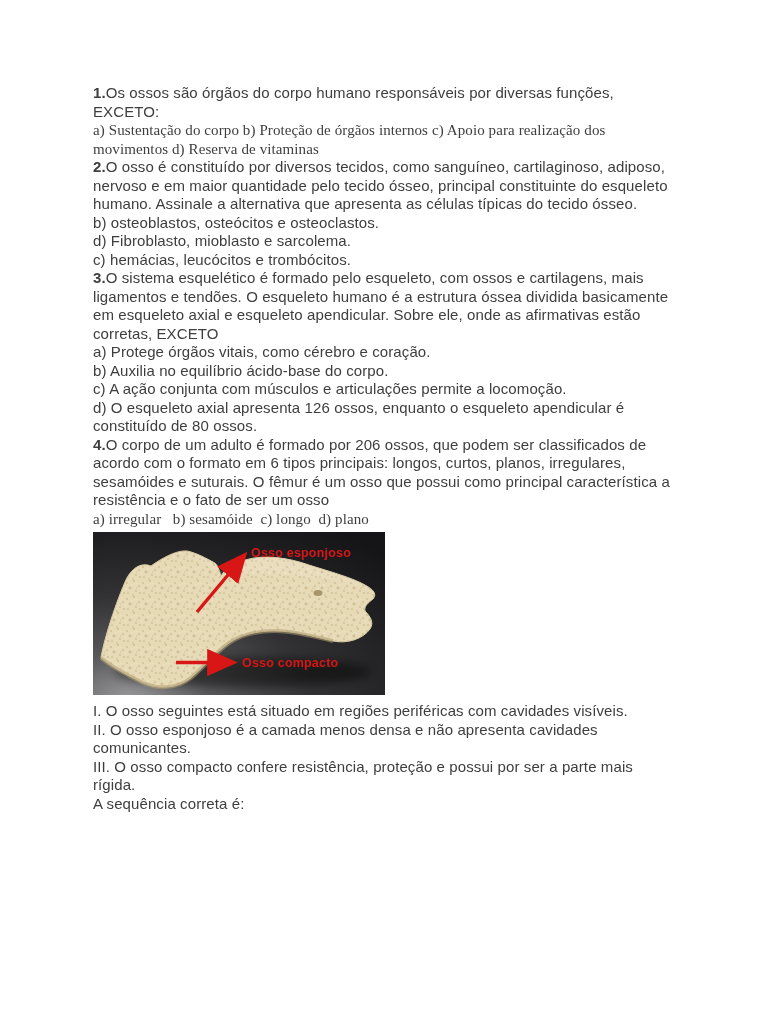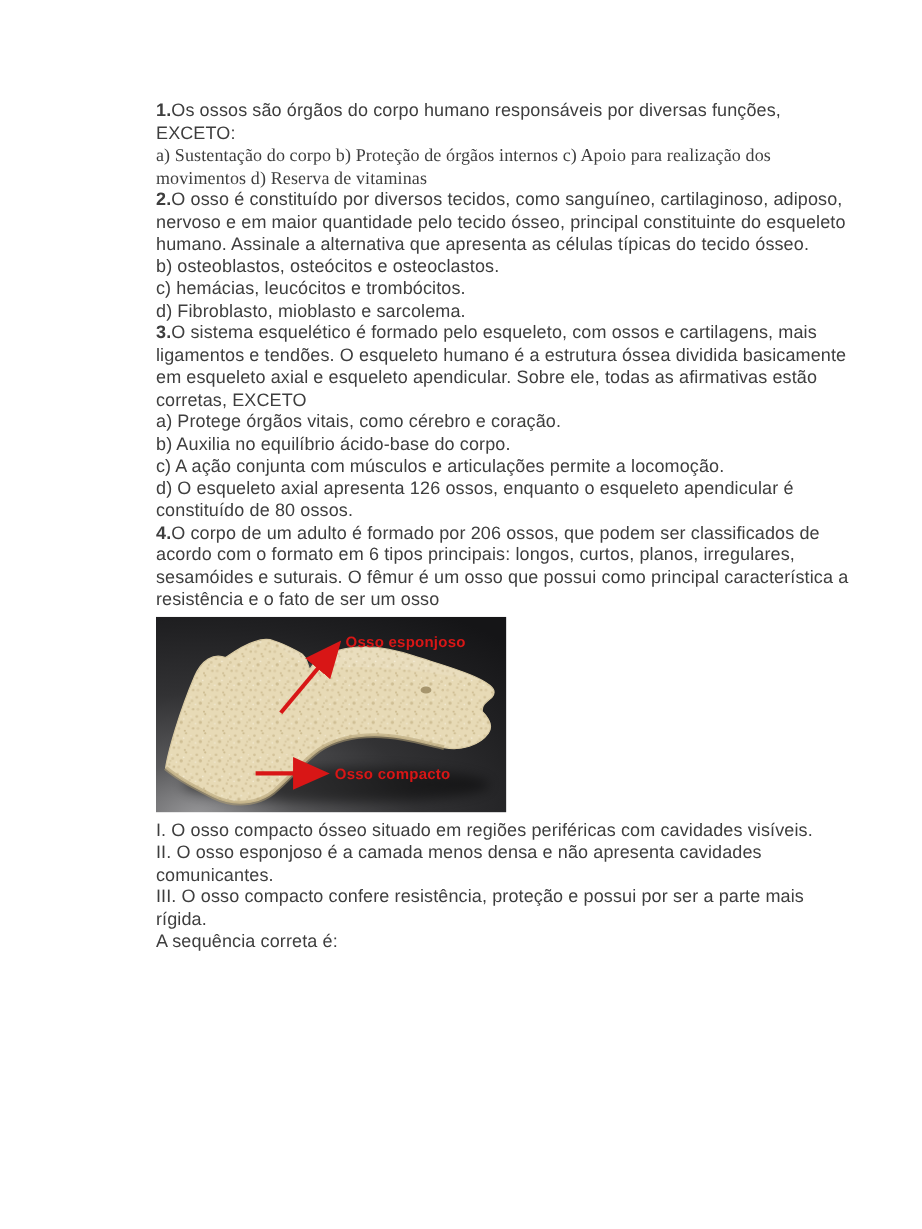--- a/index.html
+++ b/index.html
@@ -11,21 +11,20 @@
     overflow:hidden;
   }
   .content{
     position:absolute;
     left:93px;top:84px;
     width:583px;
     font-size:15px;
     line-height:18.5px;
     color:#3e3e3e;
     letter-spacing:0.1px;
-    margin-left:37px;
   }
   .content p{margin:0;}
   .para-gap{margin-top:5px;font-family:Liberation Serif, serif;}
   .qnum{font-weight:bold;}
   .inline-opts{white-space:pre-wrap;}
   figure.bone-figure{
     margin:4px 0 7px 0;
     padding:0;
     width:264px;height:163px;
     line-height:0;
@@ -43,32 +42,33 @@
 <div class="page">
   <div class="content">
 
     <p><span class="qnum">1.</span><span>Os ossos são órgãos do corpo humano responsáveis por diversas funções, EXCETO:</span></p>
 
     <p class="para-gap">a) Sustentação do corpo b) Proteção de órgãos internos c) Apoio para realização dos movimentos d) Reserva de vitaminas</p>
 
     <p><span class="qnum">2.</span><span>O osso é constituído por diversos tecidos, como sanguíneo, cartilaginoso, adiposo, nervoso e em maior quantidade pelo tecido ósseo, principal constituinte do esqueleto humano. Assinale a alternativa que apresenta as células típicas do tecido ósseo.</span></p>
 
     <p>b) osteoblastos, osteócitos e osteoclastos.</p>
+    <p>d) Fibroblasto, mioblasto e sarcolema.</p>
     <p>c) hemácias, leucócitos e trombócitos.</p>
-    <p>d) Fibroblasto, mioblasto e sarcolema.</p>
 
-    <p><span class="qnum">3.</span><span>O sistema esquelético é formado pelo esqueleto, com ossos e cartilagens, mais ligamentos e tendões. O esqueleto humano é a estrutura óssea dividida basicamente em esqueleto axial e esqueleto apendicular. Sobre ele, todas as afirmativas estão corretas, EXCETO</span></p>
+    <p><span class="qnum">3.</span><span>O sistema esquelético é formado pelo esqueleto, com ossos e cartilagens, mais ligamentos e tendões. O esqueleto humano é a estrutura óssea dividida basicamente em esqueleto axial e esqueleto apendicular. Sobre ele, onde as afirmativas estão corretas, EXCETO</span></p>
 
     <p>a) Protege órgãos vitais, como cérebro e coração.</p>
     <p>b) Auxilia no equilíbrio ácido-base do corpo.</p>
     <p>c) A ação conjunta com músculos e articulações permite a locomoção.</p>
     <p>d) O esqueleto axial apresenta 126 ossos, enquanto o esqueleto apendicular é constituído de 80 ossos.</p>
 
     <p><span class="qnum">4.</span><span>O corpo de um adulto é formado por 206 ossos, que podem ser classificados de acordo com o formato em 6 tipos principais: longos, curtos, planos, irregulares, sesamóides e suturais. O fêmur é um osso que possui como principal característica a resistência e o fato de ser um osso</span></p>
 
+    <p class="para-gap inline-opts">a) irregular   b) sesamóide  c) longo  d) plano</p>
 
 
     <figure class="bone-figure">
       <svg width="292" height="163" viewBox="0 0 292 163" xmlns="http://www.w3.org/2000/svg">
         <defs>
           <radialGradient id="bgGrad" cx="0.12" cy="1.02" r="1.25">
             <stop offset="0" stop-color="#979799"></stop>
             <stop offset="0.22" stop-color="#59595b"></stop>
             <stop offset="0.5" stop-color="#323234"></stop>
             <stop offset="0.78" stop-color="#202022"></stop>
@@ -134,19 +134,19 @@
         <ellipse cx="225" cy="61" rx="4.5" ry="3" fill="#9b8a62" opacity="0.85"></ellipse>
 
         <line x1="104" y1="80" x2="150" y2="25" stroke="#d81616" stroke-width="3.4" marker-end="url(#arrowHead)"></line>
         <line x1="83" y1="130.5" x2="138" y2="130.5" stroke="#d81616" stroke-width="3.4" marker-end="url(#arrowHead)"></line>
 
         <text class="bone-label" x="158" y="25" fill="#d81616">Osso esponjoso</text>
         <text class="bone-label" x="149" y="135" fill="#d81616">Osso compacto</text>
       </svg>
     </figure>
 
-    <p>I. O osso compacto ósseo situado em regiões periféricas com cavidades visíveis.</p>
+    <p>I. O osso seguintes está situado em regiões periféricas com cavidades visíveis.</p>
     <p>II. O osso esponjoso é a camada menos densa e não apresenta cavidades comunicantes.</p>
     <p>III. O osso compacto confere resistência, proteção e possui por ser a parte mais rígida.</p>
     <p>A sequência correta é:</p>
 
   </div>
 </div>
 
 </body></html>

